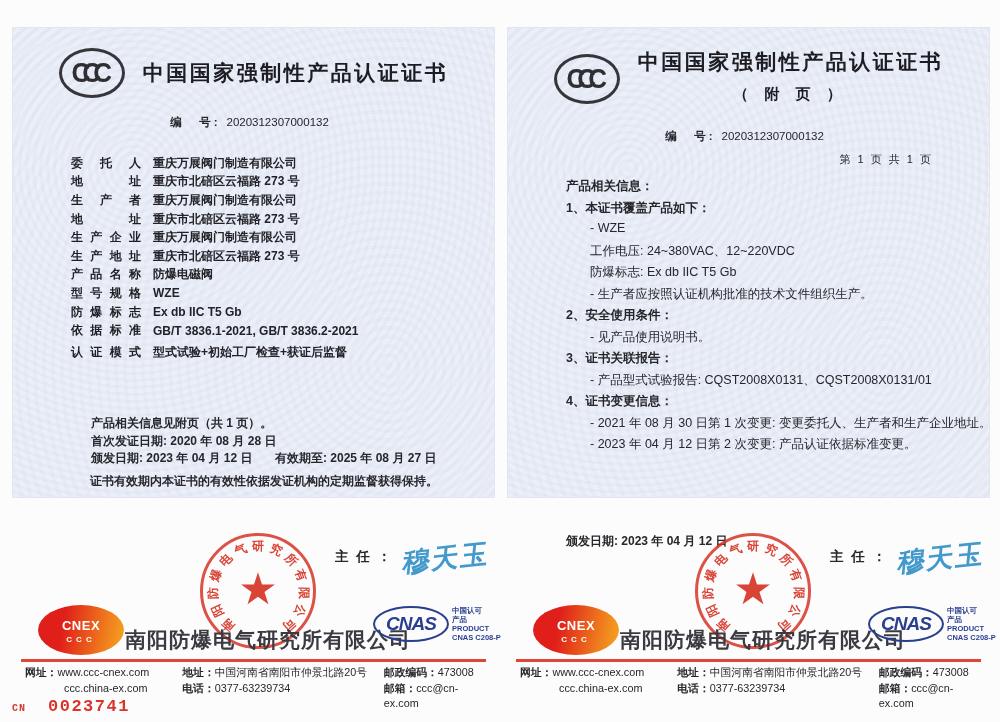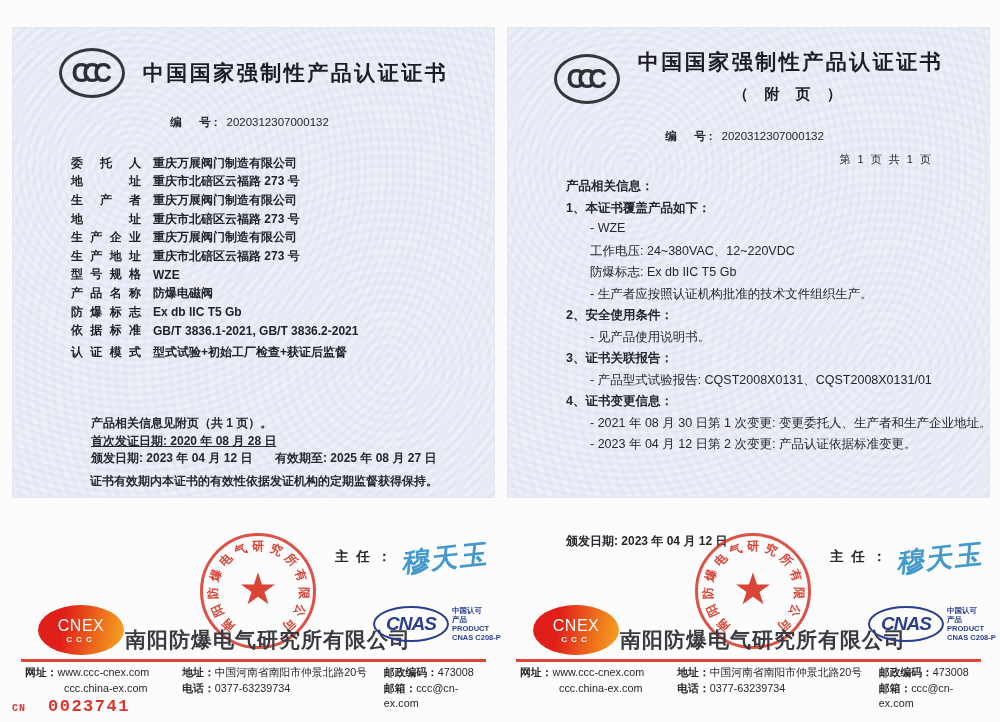--- a/index.html
+++ b/index.html
@@ -40,21 +40,21 @@
 
   .fields{position:absolute;top:126px;left:58px;right:24px;}
   .frow{height:18.6px;display:flex;align-items:center;font-size:12px;}
   .flabel{display:inline-block;width:70px;font-weight:700;text-align:justify;text-align-last:justify;color:#1f1f24;}
   .fval{margin-left:12px;font-weight:600;color:#222228;white-space:nowrap;}
   .mode-row{position:absolute;top:315px;left:58px;height:18.6px;display:flex;align-items:center;font-size:12px;}
 
   .para{position:absolute;top:348px;left:52px;width:402px;font-size:12.5px;font-weight:700;line-height:17.5px;color:#1e1e24;}
   .para .l1{padding-left:26px;}
   .note{position:absolute;top:387px;left:78px;font-size:12px;font-weight:600;}
-  .first-issue{position:absolute;top:405px;left:78px;font-size:12px;font-weight:600;text-decoration:underline;}
+  .first-issue{position:absolute;top:405px;left:78px;font-size:12px;font-weight:600;}
   .dates-row{position:absolute;top:422px;left:78px;right:20px;font-size:12px;font-weight:600;}
   .valid-until{position:absolute;left:184px;top:0;}
   .vnote{position:absolute;top:445px;left:77px;font-size:12px;font-weight:700;text-align:right;}
 
   .ap-body{position:absolute;top:150px;left:58px;right:26px;font-size:12.5px;}
   .ap-sec{font-weight:700;font-size:12.5px;height:13px;margin-bottom:8.5px;}
   .ap-h{font-weight:700;height:13px;margin:6px 0 8.5px;}
   .ap-l{height:13px;margin-bottom:8.5px;padding-left:24px;font-weight:500;white-space:nowrap;}
   .ap-issue{position:absolute;top:505px;left:58px;font-size:12px;font-weight:600;}
 
@@ -64,21 +64,21 @@
 
   .stamp{position:absolute;left:187px;top:505px;width:110px;height:110px;border-radius:50%;
     border:3.5px solid rgba(214,52,38,0.85);}
   .stamp-star{position:absolute;left:50%;top:50%;transform:translate(-50%,-54%);font-size:44px;color:rgba(214,52,38,0.92);line-height:1;}
   .stamp-char{position:absolute;left:50%;top:50%;width:15px;height:15px;margin:-7.5px;display:flex;align-items:center;justify-content:center;
     transform-origin:center;color:rgba(214,52,38,0.92);font-size:12px;font-weight:700;}
 
   .cnex{position:absolute;left:25px;top:577px;width:86px;height:50px;border-radius:50%;
     background:linear-gradient(100deg,#e01f1a 30%,#ef7a1c 75%,#f5a623 100%);
     display:flex;flex-direction:column;align-items:center;justify-content:center;color:#fff;}
-  .cnex-main{font-size:16px;font-weight:400;letter-spacing:0.5px;line-height:19px;}
+  .cnex-main{font-size:13px;font-weight:700;letter-spacing:0.5px;line-height:19px;}
   .cnex-sub{font-size:8px;font-weight:700;letter-spacing:4px;line-height:9px;}
 
   .orgname{position:absolute;left:112px;top:598px;font-size:21px;font-weight:600;letter-spacing:1px;color:#3a3a41;white-space:nowrap;}
 
   .cnas{position:absolute;left:360px;top:578px;display:flex;align-items:center;}
   .cnas-oval{width:72px;height:32px;border:2.5px solid #2b3f8f;border-radius:50%;display:flex;align-items:center;justify-content:center;}
   .cnas-main{font-size:19px;font-weight:700;font-style:italic;color:#2b3f8f;letter-spacing:-1px;}
   .cnas-side{margin-left:3px;display:flex;flex-direction:column;color:#2b3f8f;font-weight:700;}
   .cnas-side span{font-size:7.5px;line-height:9px;white-space:nowrap;}
 
@@ -131,26 +131,26 @@
     </div>
     <div class="frow">
       <span class="flabel">生产企业</span>
       <span class="fval">重庆万展阀门制造有限公司</span>
     </div>
     <div class="frow">
       <span class="flabel">生产地址</span>
       <span class="fval">重庆市北碚区云福路 273 号</span>
     </div>
     <div class="frow">
+      <span class="flabel">产品名称</span>
+      <span class="fval">防爆电磁阀</span>
+    </div>
+    <div class="frow">
       <span class="flabel">型号规格</span>
       <span class="fval">WZE</span>
-    </div>
-    <div class="frow">
-      <span class="flabel">产品名称</span>
-      <span class="fval">防爆电磁阀</span>
     </div>
     <div class="frow">
       <span class="flabel">防爆标志</span>
       <span class="fval">Ex db IIC T5 Gb</span>
     </div>
     <div class="frow">
       <span class="flabel">依据标准</span>
       <span class="fval">GB/T 3836.1-2021, GB/T 3836.2-2021</span>
     </div>
   </div>

